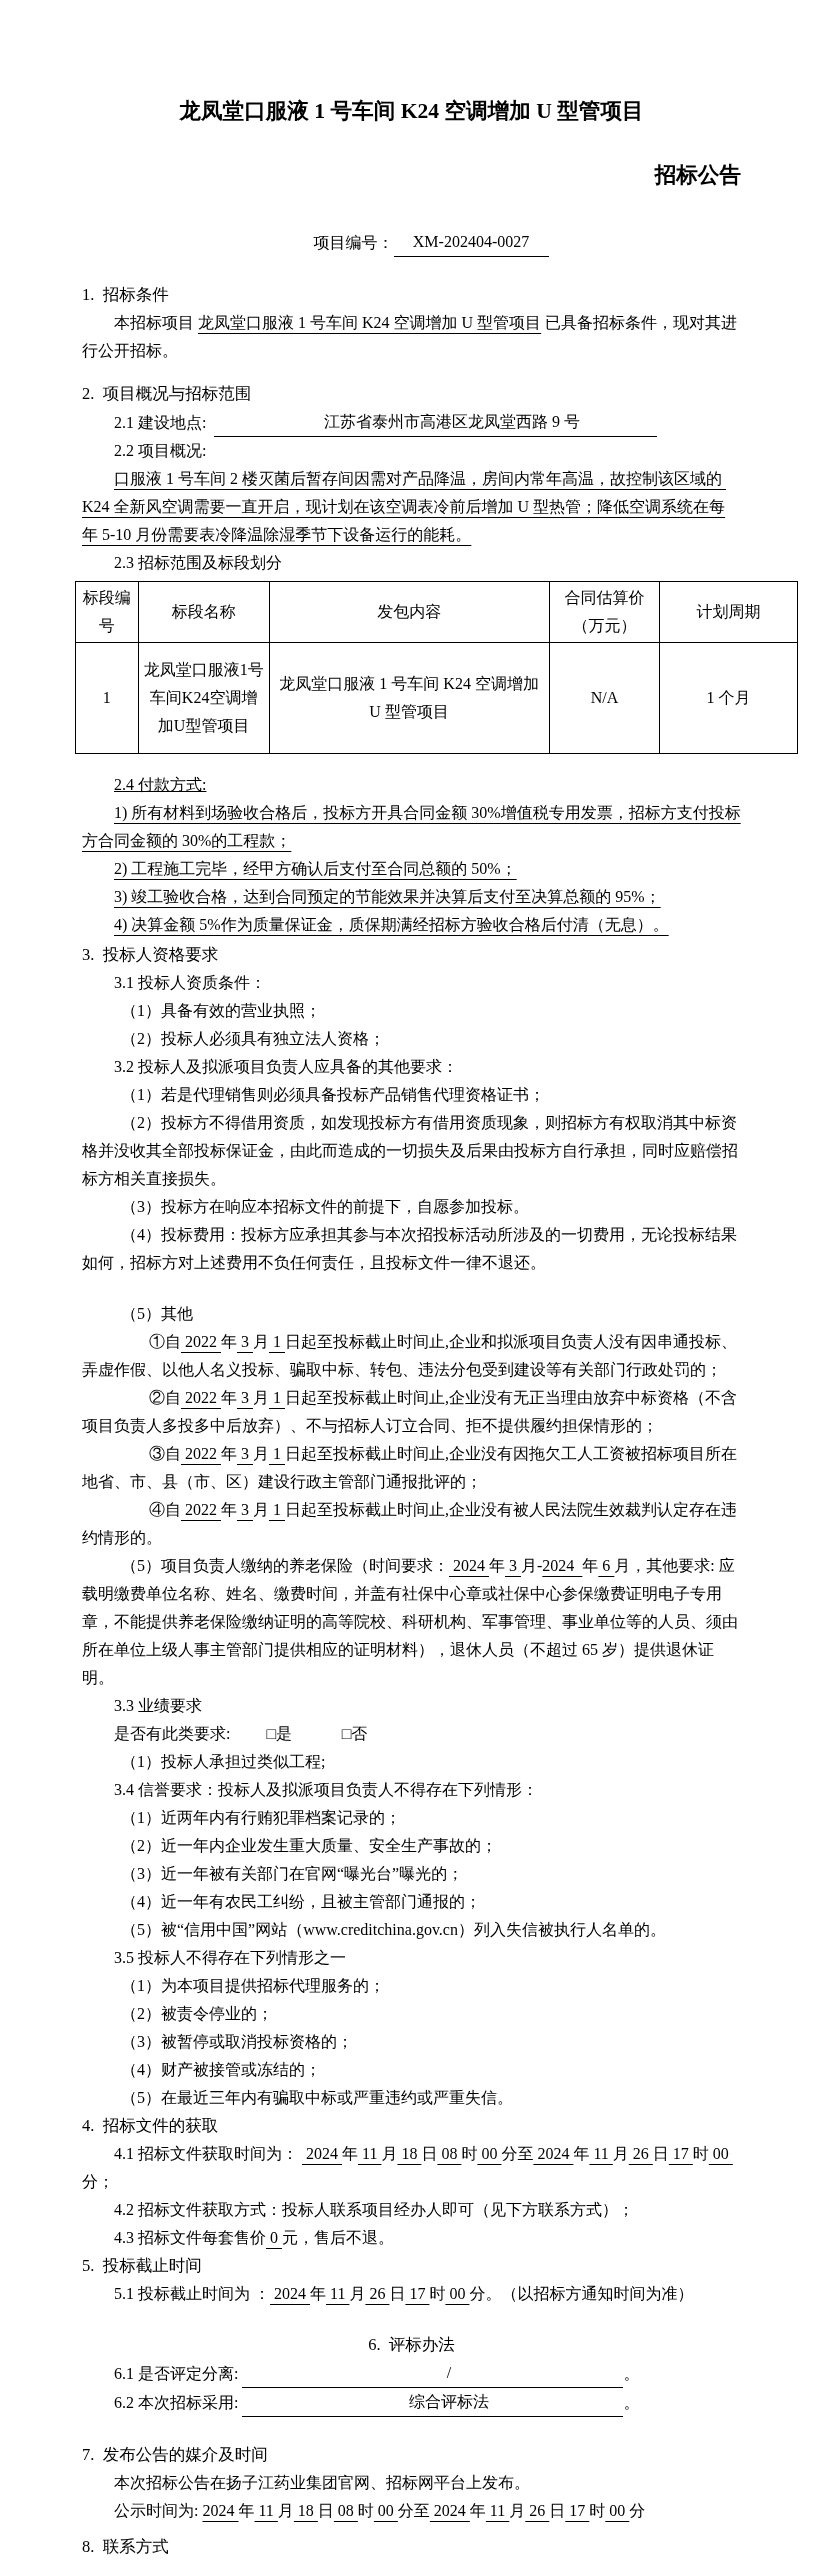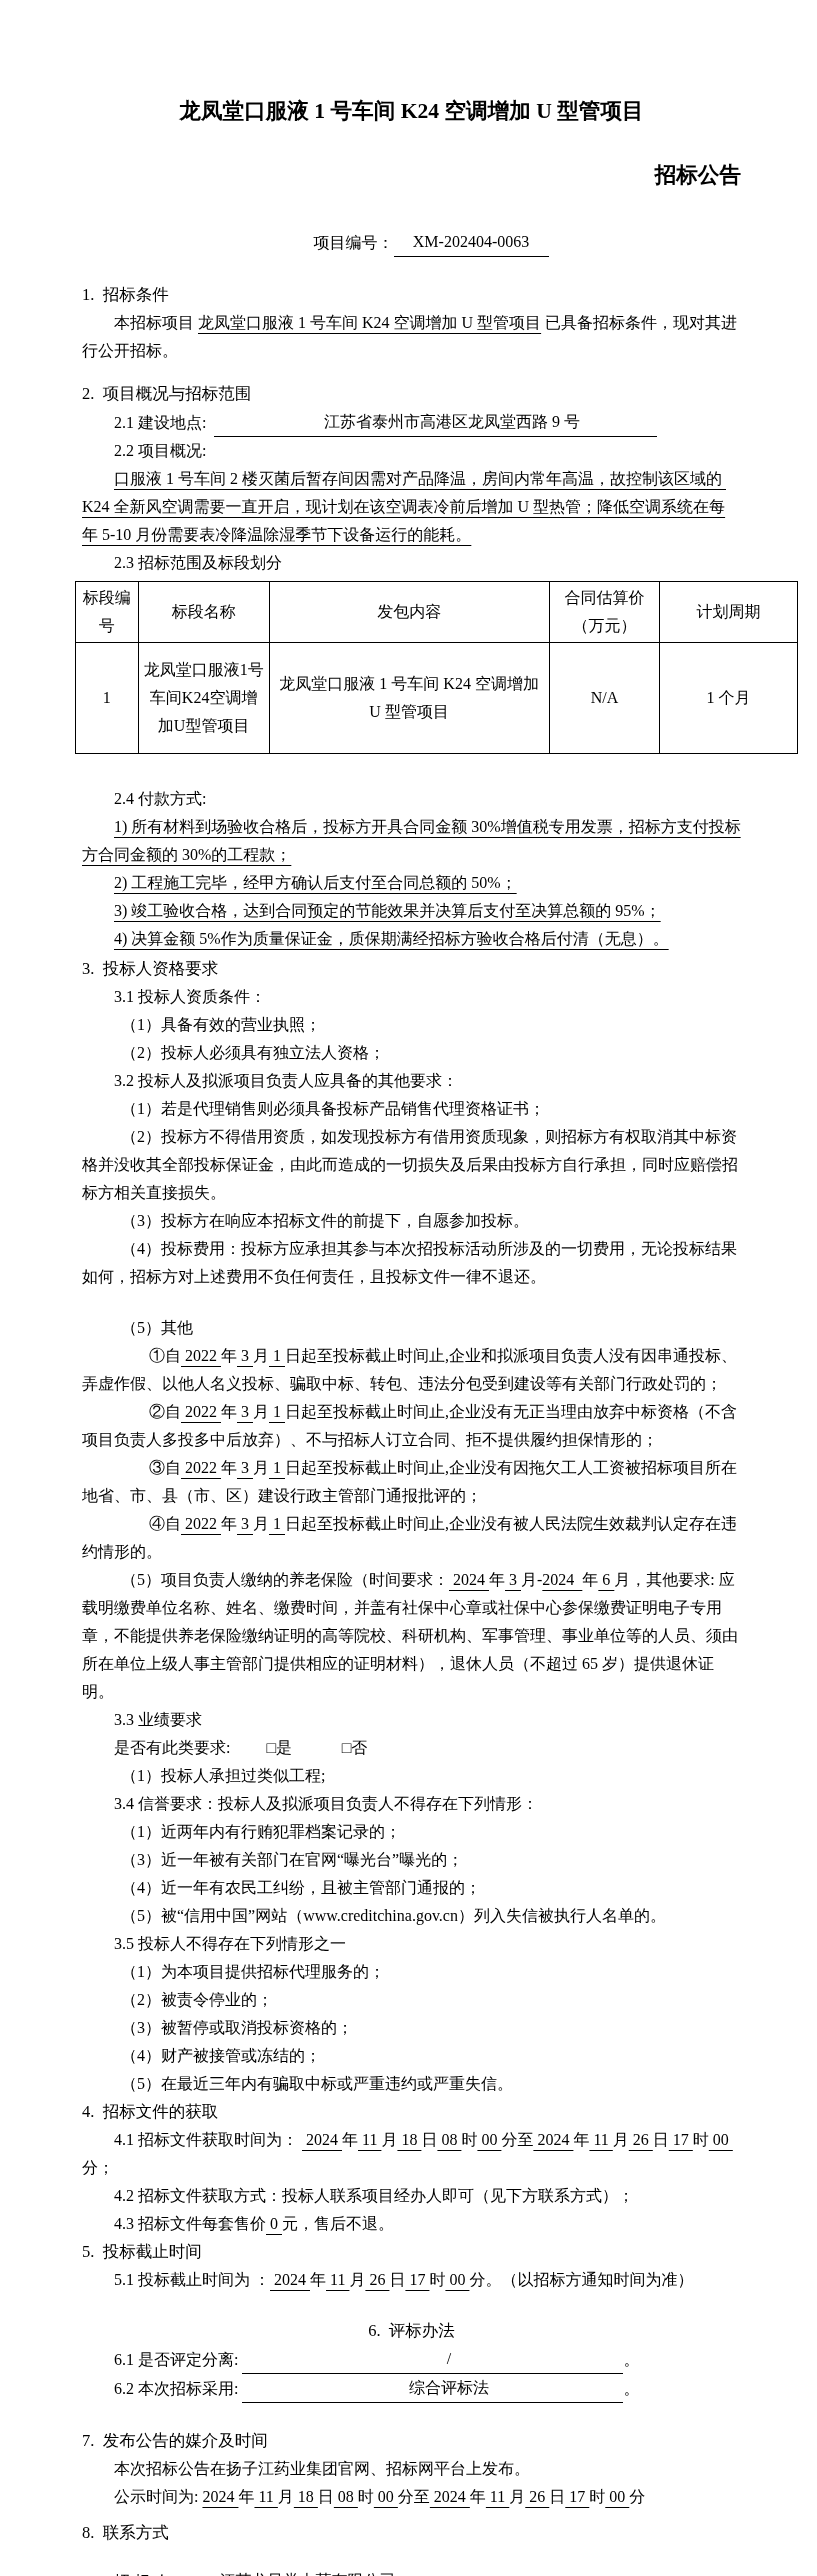--- a/index.html
+++ b/index.html
@@ -16,40 +16,40 @@
   .ti75{text-indent:39px;}
   .ti130{text-indent:67px;}
   .u{text-decoration:underline;text-decoration-thickness:1px;text-underline-offset:4.6px;}
   .blank{display:inline-block;border-bottom:1px solid #000;text-align:center;vertical-align:bottom;}
   .w300{width:155px;}
   .w860{width:443px;}
   .w740{width:381px;}
   .w410{width:211px;}
   .w520{width:268px;}
   .mt4{margin-top:2.1px;}  .mt12{margin-top:23px;text-align:center;}
-  .mt14{margin-top:7.2px;} .mt24{margin-top:15px;} .mt28{margin-top:31px;} .mt40{margin-top:20.6px;} .mt44{margin-top:23px;}
+  .mt14{margin-top:7.2px;} .mt24{margin-top:15px;} .mt28{margin-top:17px;text-decoration:underline;} .mt40{margin-top:20.6px;} .mt44{margin-top:23px;}
   .mt46{margin-top:24px;}
   table.bid{border-collapse:collapse;table-layout:fixed;width:723px;margin-left:-7.2px;margin-top:4.1px;}
   table.bid th,table.bid td{border:1.5px solid #000;text-align:center;vertical-align:middle;
     font-weight:normal;font-size:16px;line-height:28px;padding:2.1px 4.1px;white-space:pre-wrap;}
   table.bid thead tr{height:56px;}
   table.bid tbody tr{height:111px;}
   .c1{width:8%;} .c2{width:18%;} .c3{width:40%;} .c4{width:15%;} .c5{width:19%;}
   .cb{display:inline-block;}
   .cb2{margin-left:17.5px;}
 </style>
 </head>
 <body>
 
 <div class="page">
 
   <p class="t1">龙凤堂口服液 1 号车间 K24 空调增加 U 型管项目</p>
   <p class="t2">招标公告</p>
 
-  <p class="line pno"><span>项目编号：</span><span class="blank w300">XM-202404-0063</span></p>
+  <p class="line pno"><span>项目编号：</span><span class="blank w300">XM-202404-0027</span></p>
 
   <p class="line h mt46">1.  招标条件</p>
   <p class="line ti62"><span>本招标项目 </span><span class="u">龙凤堂口服液 1 号车间 K24 空调增加 U 型管项目</span><span> 已具备招标条件，现对其进行公开招标。</span></p>
 
   <p class="line h mt24">2.  项目概况与招标范围</p>
   <p class="line ti62"><span>2.1 建设地点:  </span><span class="blank w860">江苏省泰州市高港区龙凤堂西路 9 号</span></p>
   <p class="line ti62">2.2 项目概况:</p>
   <p class="line ti62"><span class="u">口服液 1 号车间 2 楼灭菌后暂存间因需对产品降温，房间内常年高温，故控制该区域的 K24 全新风空调需要一直开启，现计划在该空调表冷前后增加 U 型热管；降低空调系统在每年 5-10 月份需要表冷降温除湿季节下设备运行的能耗。</span></p>
   <p class="line ti62">2.3 招标范围及标段划分</p>
 
@@ -95,20 +95,21 @@
   <p class="line ti130"><span>③自</span><span class="u"> 2022 </span><span>年</span><span class="u"> 3 </span><span>月</span><span class="u"> 1 </span><span>日起至投标截止时间止,企业没有因拖欠工人工资被招标项目所在地省、市、县（市、区）建设行政主管部门通报批评的；</span></p>
   <p class="line ti130"><span>④自</span><span class="u"> 2022 </span><span>年</span><span class="u"> 3 </span><span>月</span><span class="u"> 1 </span><span>日起至投标截止时间止,企业没有被人民法院生效裁判认定存在违约情形的。</span></p>
   <p class="line ti75"><span>（5）项目负责人缴纳的养老保险（时间要求：</span><span class="u"> 2024 </span><span>年</span><span class="u"> 3 </span><span>月-</span><span class="u">2024  </span><span>年</span><span class="u"> 6 </span><span>月，其他要求: 应载明缴费单位名称、姓名、缴费时间，并盖有社保中心章或社保中心参保缴费证明电子专用章，不能提供养老保险缴纳证明的高等院校、科研机构、军事管理、事业单位等的人员、须由所在单位上级人事主管部门提供相应的证明材料），退休人员（不超过 65 岁）提供退休证明。</span></p>
 
   <p class="line ti62">3.3 业绩要求</p>
   <p class="line ti62"><span>是否有此类要求: </span><span class="cb">□是</span><span class="cb cb2">□否</span></p>
   <p class="line ti75">（1）投标人承担过类似工程;</p>
 
   <p class="line ti62">3.4 信誉要求：投标人及拟派项目负责人不得存在下列情形：</p>
   <p class="line ti75">（1）近两年内有行贿犯罪档案记录的；</p>
+  <p class="line ti75">（2）近一年内企业发生重大质量、安全生产事故的；</p>
   <p class="line ti75">（3）近一年被有关部门在官网“曝光台”曝光的；</p>
   <p class="line ti75">（4）近一年有农民工纠纷，且被主管部门通报的；</p>
   <p class="line ti75">（5）被“信用中国”网站（www.creditchina.gov.cn）列入失信被执行人名单的。</p>
 
   <p class="line ti62">3.5 投标人不得存在下列情形之一</p>
   <p class="line ti75">（1）为本项目提供招标代理服务的；</p>
   <p class="line ti75">（2）被责令停业的；</p>
   <p class="line ti75">（3）被暂停或取消投标资格的；</p>
   <p class="line ti75">（4）财产被接管或冻结的；</p>
   <p class="line ti75">（5）在最近三年内有骗取中标或严重违约或严重失信。</p>

